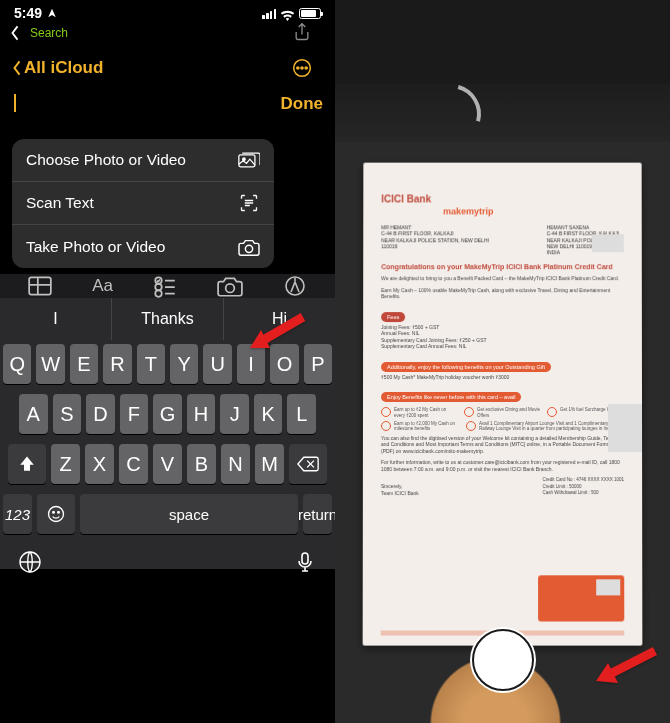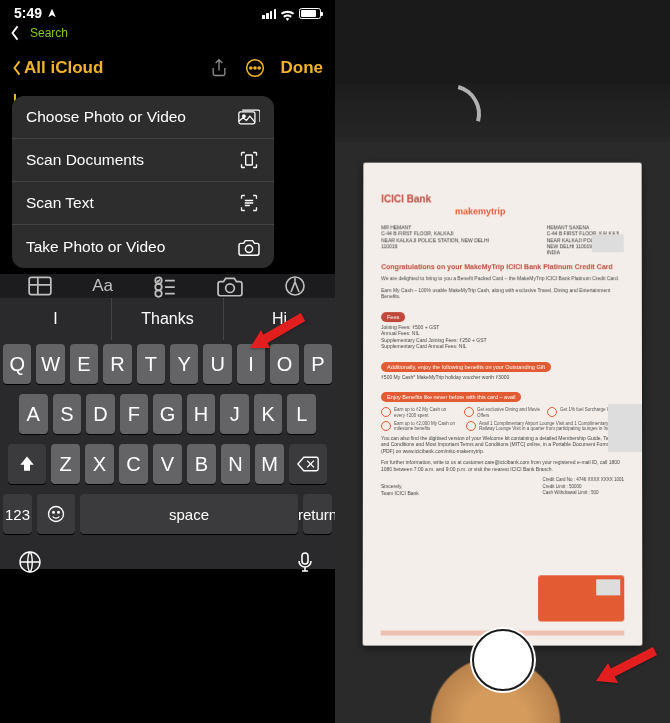--- a/index.html
+++ b/index.html
@@ -17,21 +17,21 @@
   .wifi{display:inline-block;width:15px;height:11px;position:relative}
   .wifi svg{width:15px;height:11px}
   .bat{width:22px;height:11px;border:1px solid #fff;border-radius:2.5px;position:relative;display:inline-flex;align-items:center;padding:1px;}
   .bat::after{content:"";position:absolute;right:-3px;top:3px;width:2px;height:4px;background:#fff;border-radius:0 1px 1px 0}
   .bat i{display:block;width:85%;height:100%;background:#fff;border-radius:1px}
 
   .back-search { color:#84cc16; font-size:12px; padding:2px 10px 6px; display:flex;align-items:center;gap:10px;}
   .nav-bar { height: 40px; display:flex; align-items:center; justify-content:space-between; padding:0 12px; }
   .nav-left { display:flex; align-items:center; color:#f2b32c; font-size:17px; gap:2px;font-weight:bold;}
   .chevron-left { width:10px; height:18px; }
-  .nav-right { display:flex; align-items:center; gap:16px; }
+  .nav-right { display:flex; align-items:center; gap:16px;flex-direction:column; }
   .nav-icon { width:20px;height:20px; color:#f2b32c;}
   .done-btn { color:#f2b32c; font-size:17px; font-weight:600; }
 
   .note-body { height: 186px; padding: 6px 14px; position:relative;}
   .cursor { width:2px; height:18px; background:#f2b32c; display:inline-block;}
 
   .action-menu { position:absolute; left:12px; bottom:6px; width:262px; background:#2d2d2e; border-radius:12px; overflow:hidden; }
   .action-row { height:43px; display:flex; align-items:center; justify-content:space-between; padding:0 14px; color:#fff; font-size:15.5px; border-bottom:.5px solid #444;}
   .action-row:last-child{border-bottom:none;}
   .act-icon{width:22px;height:20px;color:#fff;}
@@ -46,36 +46,36 @@
   .keyboard{background:#2a2a2c;height:271px;}
   .pred-row{height:42px;display:flex;}
   .pred{flex:1;display:flex;align-items:center;justify-content:center;color:#fff;font-size:16px;border-right:.5px solid #444;}
   .pred:last-child{border-right:none;}
   .key-rows{padding:4px 3px 0;}
   .krow{display:flex;gap:5px;margin-bottom:10px;justify-content:center;}
   .key{flex:1;max-width:29px;height:40px;background:#646466;border-radius:4px;color:#fff;display:flex;align-items:center;justify-content:center;font-size:20px;box-shadow:0 1px 0 #000;}
   .key.dark{background:#3b3b3d;}
   .key.wide{max-width:none;flex:0 0 38px;}
   .key.space{flex:1;max-width:none;}
-  .key.num{flex:0 0 38px;font-size:15px;}
+  .key.num{flex:0 0 38px;font-size:15px;font-style:italic;}
   .key.ret{flex:0 0 78px;font-size:15px;}
   .krow.r2{padding:0 16px;}
   .bottom-row{display:flex;justify-content:space-between;padding:6px 18px 0;color:#fff;}
   .br-icon{width:24px;height:24px;}
 
   
   .scan-status{height:40px;}
   .scan-top{height:44px;display:flex;align-items:center;justify-content:space-between;padding:0 16px;color:#fff;font-size:16px;}
   .scan-ctrl{display:flex;gap:40px;align-items:center;}
   .sc-icon{width:20px;height:22px;color:#fff;}
 
   .viewfinder{position:absolute;left:0;right:0;top:84px;bottom:0;background:#1a1a1a;}
   .desk{position:absolute;inset:0;background:#2a2a2a;}
   .doc{position:absolute;left:28px;right:28px;top:78px;bottom:78px;background:#f3eeea;border-radius:2px;box-shadow:0 3px 10px rgba(0,0,0,.5);padding:18px 18px 14px;transform:perspective(800px) rotateX(.5deg);}
-  .doc-head{display:flex;align-items:center;gap:24px;margin-bottom:8px;}
+  .doc-head{display:flex;align-items:center;gap:12px;margin-bottom:8px;}
   .logo1{font-size:10px;color:#c0483a;font-weight:700;}
   .logo2{font-size:9px;color:#e35b33;font-weight:700;margin-top:26px;}
   .addr-block{display:flex;justify-content:space-between;font-size:5px;color:#333;line-height:1.25;margin-bottom:8px;}
   .addr-block div{white-space:pre-line;}
   .privbox{width:32px;height:18px;background:#ddd;position:absolute;right:18px;top:72px;}
   .doc-title{font-size:7px;font-weight:700;color:#c0483a;margin:4px 0 5px;}
   .bodytxt{font-size:5px;color:#444;line-height:1.3;margin-bottom:5px;}
   .pill{background:#e35b33;color:#fff;font-size:5.5px;padding:2px 6px;border-radius:7px;display:inline-block;margin:3px 0 2px;}
   .pill.dark{background:#c0483a;}
   .benefit-row{display:flex;gap:6px;margin:3px 0;}
@@ -151,27 +151,20 @@
     <span class="cursor"></span>
 
     <div class="action-menu">
       <div class="action-row">
         <span>Choose Photo or Video</span>
         <svg class="act-icon" viewBox="0 0 26 22" fill="none" stroke="#fff" stroke-width="1.5">
             <rect x="1" y="5" width="19" height="14" rx="2"></rect>
             <path d="M5 3h19a2 2 0 012 2v12"></path>
             <circle cx="7" cy="10" r="1.5" fill="#fff"></circle>
             <path d="M1 16l5-4 4 3 4-5 6 7"></path>
-          </svg>
-      </div>
-      <div class="action-row">
-        <span>Scan Documents</span>
-        <svg class="act-icon" viewBox="0 0 24 24" fill="none" stroke="#fff" stroke-width="1.6">
-            <path d="M3 7V4a1 1 0 011-1h3M21 7V4a1 1 0 00-1-1h-3M3 17v3a1 1 0 001 1h3M21 17v3a1 1 0 01-1 1h-3"></path>
-            <rect x="8" y="6" width="8" height="12" rx="1"></rect>
           </svg>
       </div>
       <div class="action-row">
         <span>Scan Text</span>
         <svg class="act-icon" viewBox="0 0 24 24" fill="none" stroke="#fff" stroke-width="1.6">
             <path d="M3 7V4a1 1 0 011-1h3M21 7V4a1 1 0 00-1-1h-3M3 17v3a1 1 0 001 1h3M21 17v3a1 1 0 01-1 1h-3M7 9h10M7 12h10M7 15h6"></path>
           </svg>
       </div>
       <div class="action-row">
         <span>Take Photo or Video</span>

